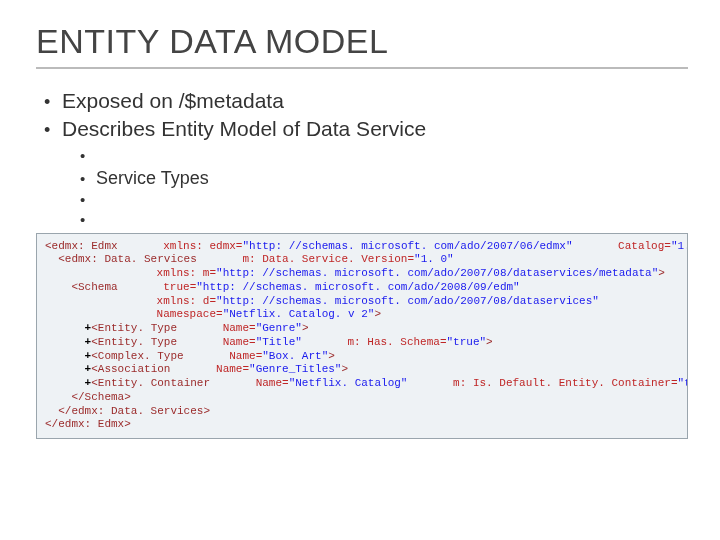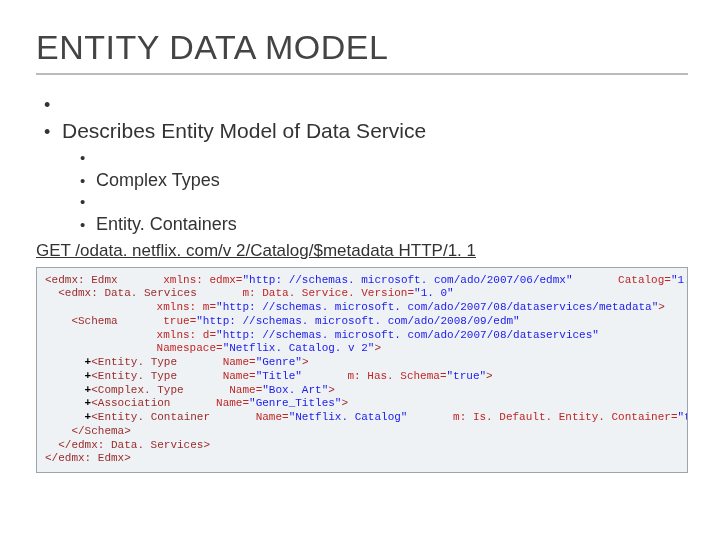--- a/index.html
+++ b/index.html
@@ -5,21 +5,21 @@
   * { margin: 0; padding: 0; box-sizing: border-box; }
   body {
     width: 720px;
     height: 540px;
     background: #fff;
     font-family: "Segoe UI Light", "Segoe UI", Arial, sans-serif;
     color: #333;
     overflow: hidden;
   }
   .slide {
-    padding: 28px 32px 20px 36px;
+    padding: 22px 32px 20px 36px;
   }
   .title {
     font-size: 34px;
     font-weight: 300;
     letter-spacing: 0.5px;
     color: #444;
     border-bottom: 2px solid #bbb;
     padding-bottom: 6px;
     margin-bottom: 18px;
   }
@@ -85,45 +85,44 @@
 </head>
 <body>
 
 <div class="slide">
 
   <div class="title">ENTITY DATA MODEL</div>
 
   <div class="bullets">
     <div class="l1">
       <span class="dot">•</span>
+      <span>Exposed on /$metadata</span>
     </div>
     <div class="l1">
       <span class="dot">•</span>
       <span>Describes Entity Model of Data Service</span>
     </div>
   </div>
 
   <div class="subbullets">
     <div class="l2">
       <span class="dot">•</span>
     </div>
     <div class="l2">
       <span class="dot">•</span>
-      <span>Complex Types</span>
+      <span>Service Types</span>
     </div>
     <div class="l2">
       <span class="dot">•</span>
     </div>
     <div class="l2">
       <span class="dot">•</span>
-      <span>Entity. Containers</span>
     </div>
   </div>
 
-  <div class="getline">GET /odata. netflix. com/v 2/Catalog/$metadata HTTP/1. 1</div>
 
   <div class="codebox"><span class="tag">&lt;edmx: Edmx</span><span class="attr"> xmlns: edmx=</span><span class="val">"http: //schemas. microsoft. com/ado/2007/06/edmx"</span><span class="attr"> Catalog=</span><span class="val">"1. 0"</span><span class="tag">&gt;</span>
 <span class="tag">  &lt;edmx: Data. Services</span><span class="attr"> m: Data. Service. Version=</span><span class="val">"1. 0"</span>
 <span class="attr">           xmlns: m=</span><span class="val">"http: //schemas. microsoft. com/ado/2007/08/dataservices/metadata"</span><span class="tag">&gt;</span>
 <span class="tag">    &lt;Schema</span><span class="attr"> true=</span><span class="val">"http: //schemas. microsoft. com/ado/2008/09/edm"</span>
 <span class="attr">           xmlns: d=</span><span class="val">"http: //schemas. microsoft. com/ado/2007/08/dataservices"</span>
 <span class="attr">           Namespace=</span><span class="val">"Netflix. Catalog. v 2"</span><span class="tag">&gt;</span>
 <span class="plus">      +</span><span class="tag">&lt;Entity. Type</span><span class="attr"> Name=</span><span class="val">"Genre"</span><span class="tag">&gt;</span>
 <span class="plus">      +</span><span class="tag">&lt;Entity. Type</span><span class="attr"> Name=</span><span class="val">"Title"</span><span class="attr"> m: Has. Schema=</span><span class="val">"true"</span><span class="tag">&gt;</span>
 <span class="plus">      +</span><span class="tag">&lt;Complex. Type</span><span class="attr"> Name=</span><span class="val">"Box. Art"</span><span class="tag">&gt;</span>

